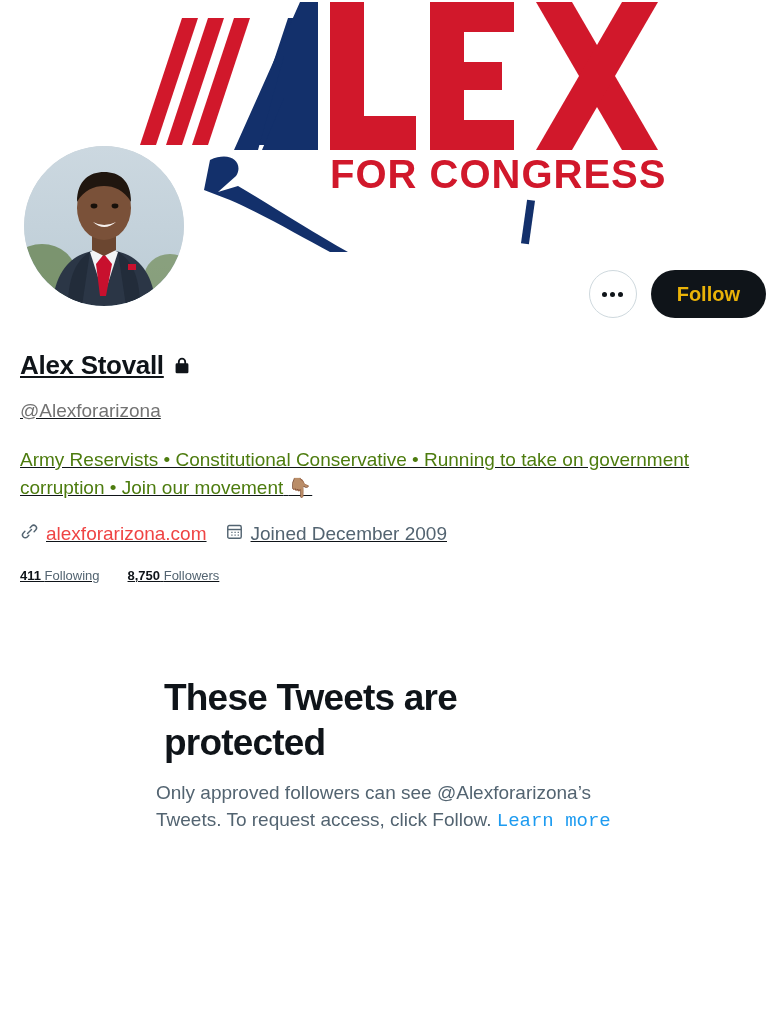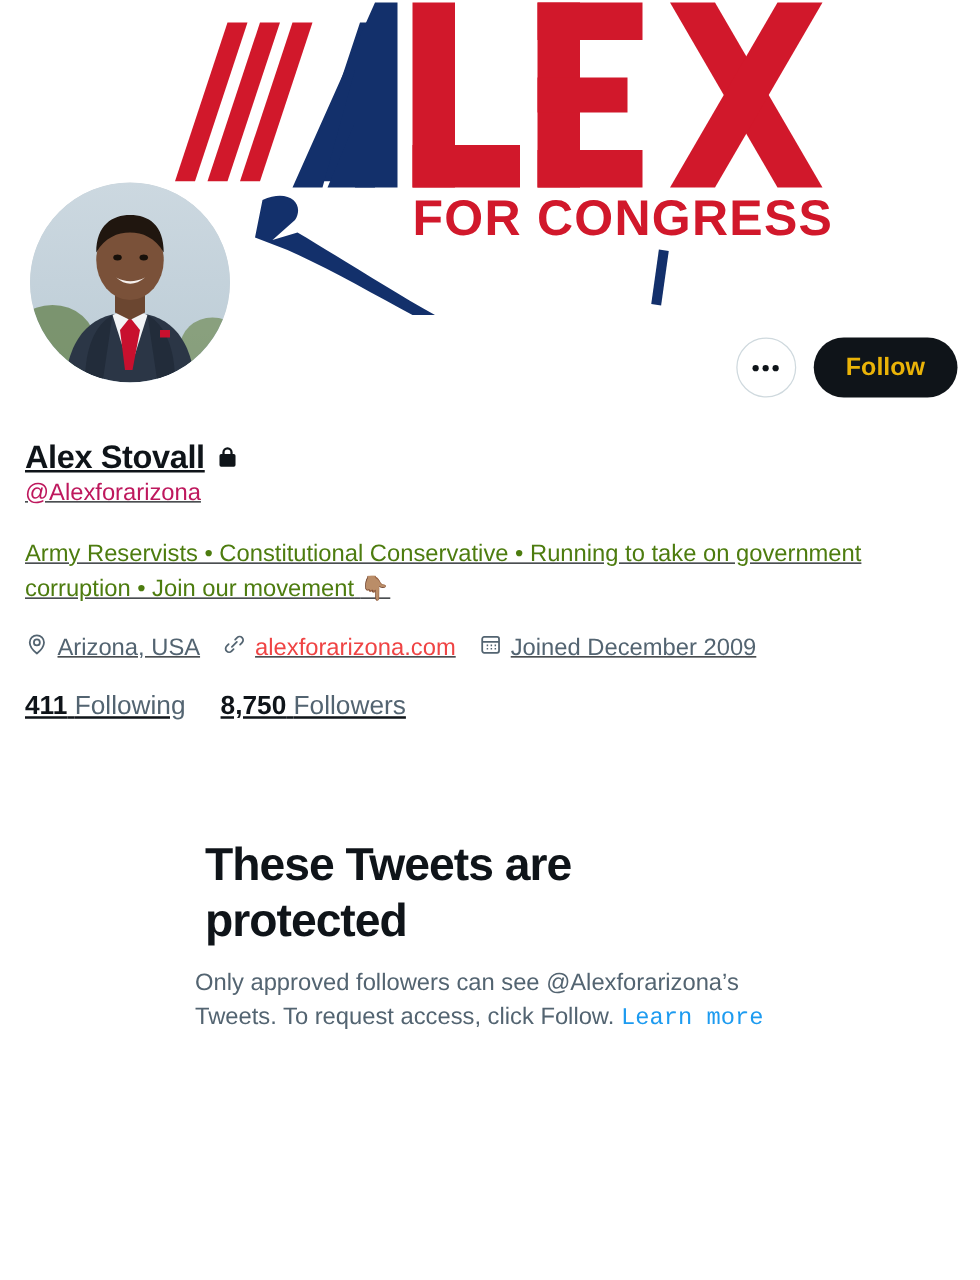--- a/index.html
+++ b/index.html
@@ -96,22 +96,22 @@
   }
   .display-name {
     font-size: 26px;
     font-weight: bold;
     letter-spacing: -0.3px;
     color: #0f1419;
   }
   .lock-icon { display: block; }
   .handle {
     font-size: 19px;
-    color: #be185d;
-    margin-top: 3px;
+    color: #737373;
+    margin-top: 19px;
   }
   .bio {
     font-size: 19px;
     line-height: 28px;
     color: #4d7c0f;
     margin-top: 24px;
     max-width: 720px;
   }
   .bio .emoji { font-size: 19px; }
 
@@ -127,21 +127,21 @@
   .meta-item { display: flex; align-items: center; gap: 7px; }
   .meta-item a {
     color: #ef4444;
     text-decoration: none;
   }
 
   .counts {
     display: flex;
     gap: 28px;
     margin-top: 22px;
-    font-size: 21px;
+    font-size: 13px;
     color: #536471;
   }
   .counts .num {
     color: #0f1419;
     font-weight: bold;
   }
 
   
   .protected {
     margin: 92px auto 0 auto;
@@ -278,29 +278,20 @@
     </div>
 
     <div class="handle">@Alexforarizona</div>
 
     <div class="bio">
       <span>Army Reservists • Constitutional Conservative • Running to take on government corruption • Join our movement</span>
       <span class="emoji">👇🏽</span>
     </div>
 
     <div class="meta">
-      <span class="meta-item">
-        <span>
-          <svg width="19" height="19" viewBox="0 0 24 24" fill="none" stroke="#536471" stroke-width="1.8">
-            <circle cx="12" cy="10" r="3"></circle>
-            <path d="M12 2.8c-4 0-7.2 3.2-7.2 7.2 0 5.4 7.2 11.2 7.2 11.2s7.2-5.8 7.2-11.2c0-4-3.2-7.2-7.2-7.2Z"></path>
-          </svg>
-        </span>
-        <span>Arizona, USA</span>
-      </span>
 
       <span class="meta-item">
         <span>
           <svg width="19" height="19" viewBox="0 0 24 24" fill="none" stroke="#536471" stroke-width="1.8" stroke-linecap="round">
             <path d="M9.5 14.5l5-5"></path>
             <path d="M12.8 7.2l2-2a3.5 3.5 0 0 1 5 5l-2 2"></path>
             <path d="M11.2 16.8l-2 2a3.5 3.5 0 0 1-5-5l2-2"></path>
           </svg>
         </span>
         <a href="#">alexforarizona.com</a>

